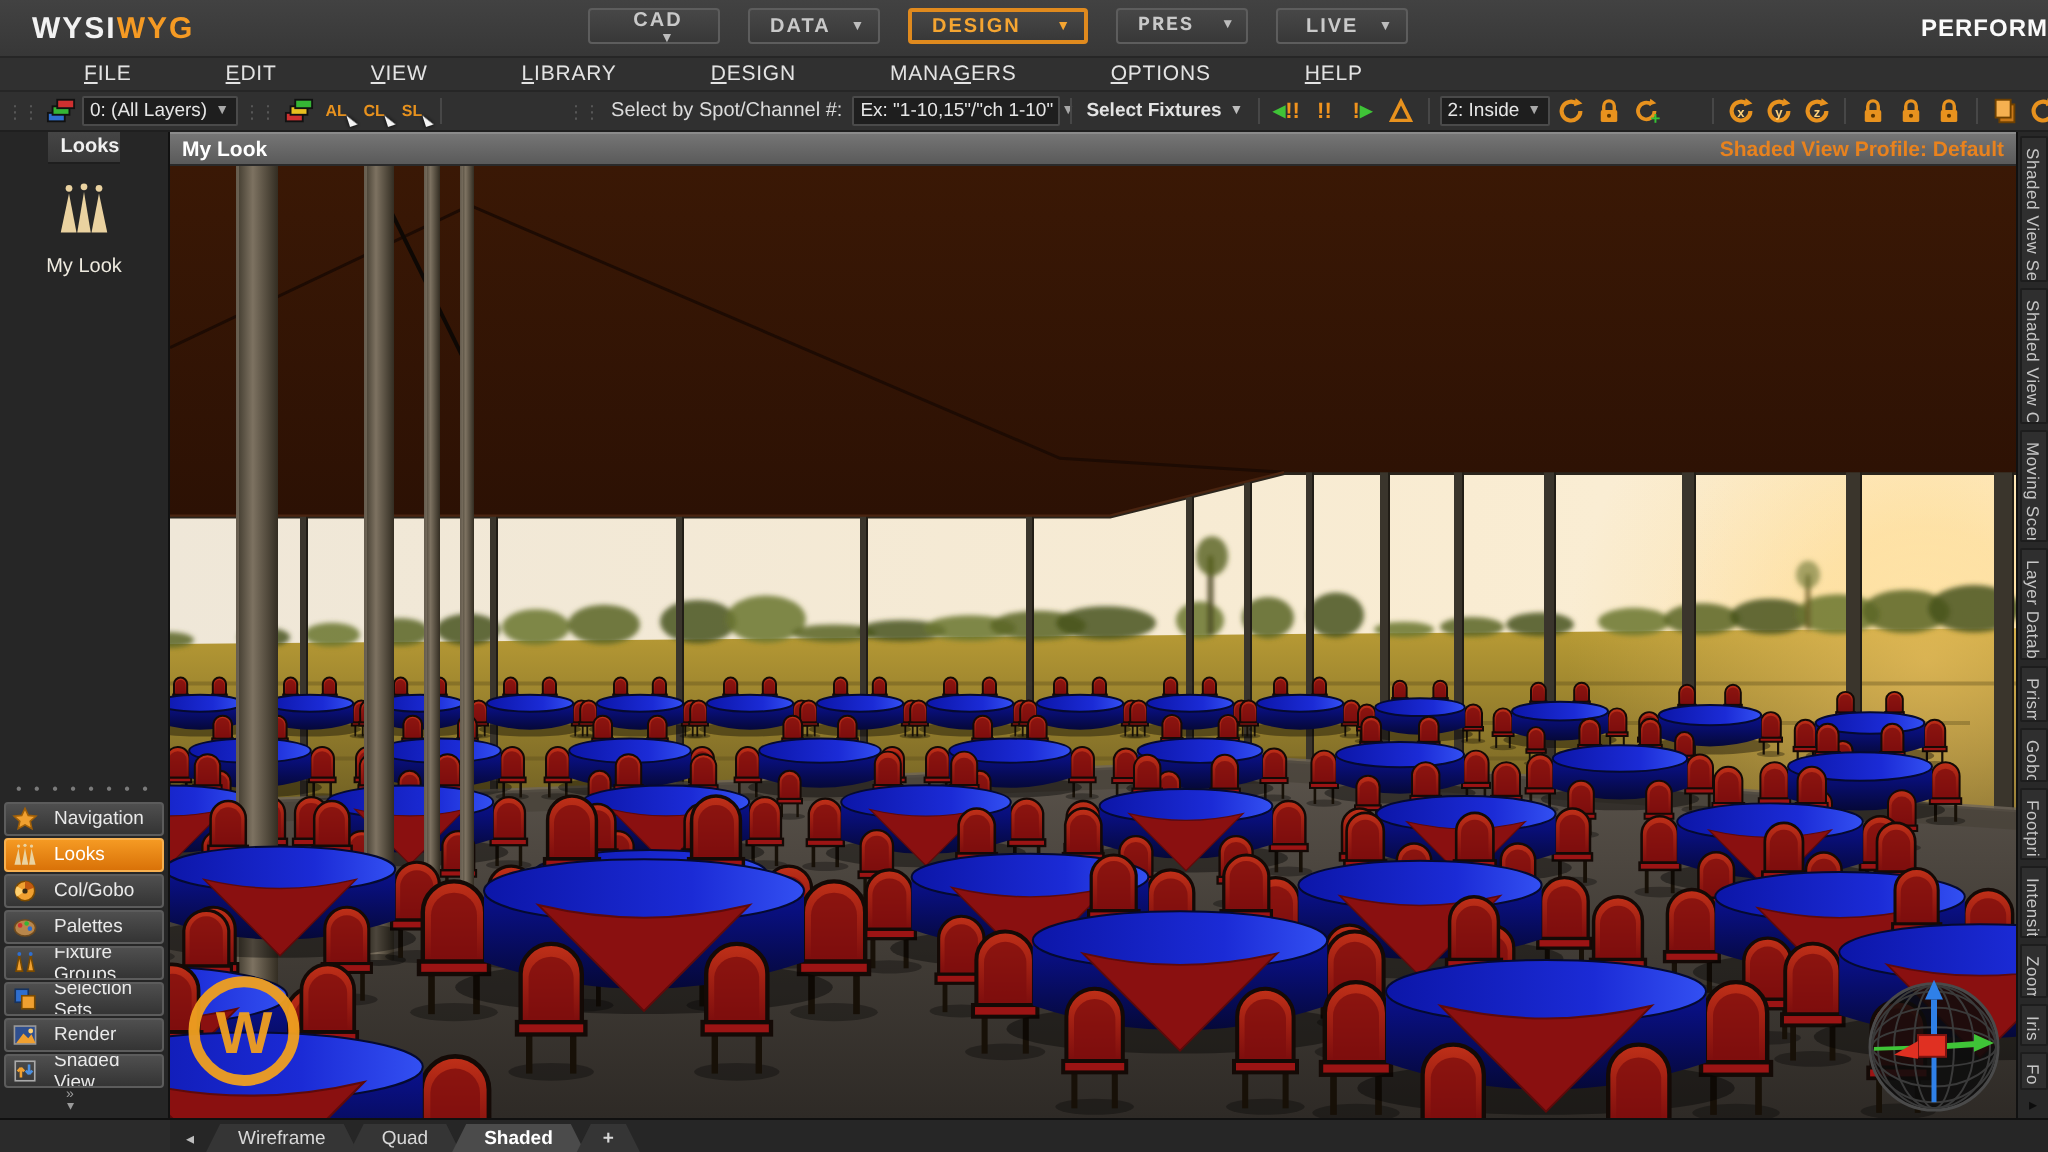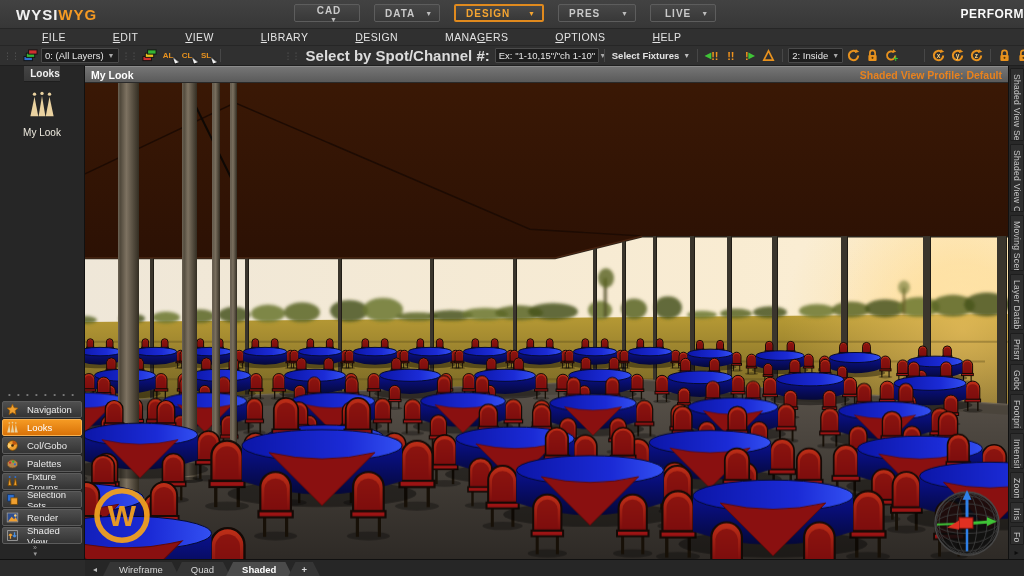--- a/index.html
+++ b/index.html
@@ -29,21 +29,21 @@
   
   .toolbar{height:19px;background:#303030;display:flex;align-items:center;gap:2px;
            padding:0 2px;border-bottom:1px solid #1f1f1f;white-space:nowrap;
            overflow:hidden;flex:0 0 auto;}
   .grip{color:#5a5a5a;font-size:9px;letter-spacing:-1px;padding:0 1px;}
   .tsep{width:1px;height:13px;background:#1c1c1c;border-right:1px solid #474747;margin:0 3px;}
   .combo{height:15px;background:#1e1e1e;border:1px solid #4a4a4a;border-radius:1px;
          display:flex;align-items:center;color:#e6e6e6;font-size:9.5px;padding:0 3px;
          box-sizing:border-box;}
   .combo .arr{margin-left:auto;color:#a8a8a8;font-size:7px;padding-left:4px;}
-  .tlabel{color:#dcdcdc;font-size:15px;font-weight:bold;padding:0 3px;}
+  .tlabel{color:#dcdcdc;font-size:10px;font-weight:normal;padding:0 3px;}
   .ddl{display:flex;align-items:center;color:#e3e3e3;font-size:9.5px;font-weight:bold;padding:0 2px;}
   .ddl .arr{font-size:7px;color:#bdbdbd;margin-left:4px;}
   .ticon{width:17px;height:17px;display:flex;align-items:center;justify-content:center;flex:0 0 auto;}
   .ticon svg{display:block;}
   .ticon.dim{opacity:.32;margin-top:35px;}
   .cur{position:relative;color:#e8921e;font-size:8px;font-weight:bold;letter-spacing:0;}
   .cur i{position:absolute;right:-5px;bottom:-3px;width:0;height:0;border-style:solid;
          border-width:6px 0 0 4.5px;border-color:transparent transparent transparent #f5f5f5;
          transform:rotate(-18deg);filter:drop-shadow(0 0 1px #000);}
   .wtxt{font-weight:bold;font-size:11px;} .wtxt.g{color:#3fc437;font-size:8px;} .wtxt.o{color:#f0931e;}
@@ -106,21 +106,21 @@
           <span class="arr">▼</span>
         </div>
         <div class="modebtn" style="width: 66px;">
           <span>DATA</span>
           <span class="arr">▼</span>
         </div>
         <div class="modebtn active" style="width: 90px;">
           <span>DESIGN</span>
           <span class="arr">▼</span>
         </div>
-        <div class="modebtn" style="width: 78px;">
+        <div class="modebtn" style="width: 66px; font-family: Liberation Mono, monospace;">
           <span>PRES</span>
           <span class="arr">▼</span>
         </div>
         <div class="modebtn" style="width: 66px; padding-left: 14px;">
           <span>LIVE</span>
           <span class="arr">▼</span>
         </div>
       </div>
     <div class="perform">PERFORM</div>
   </div>

